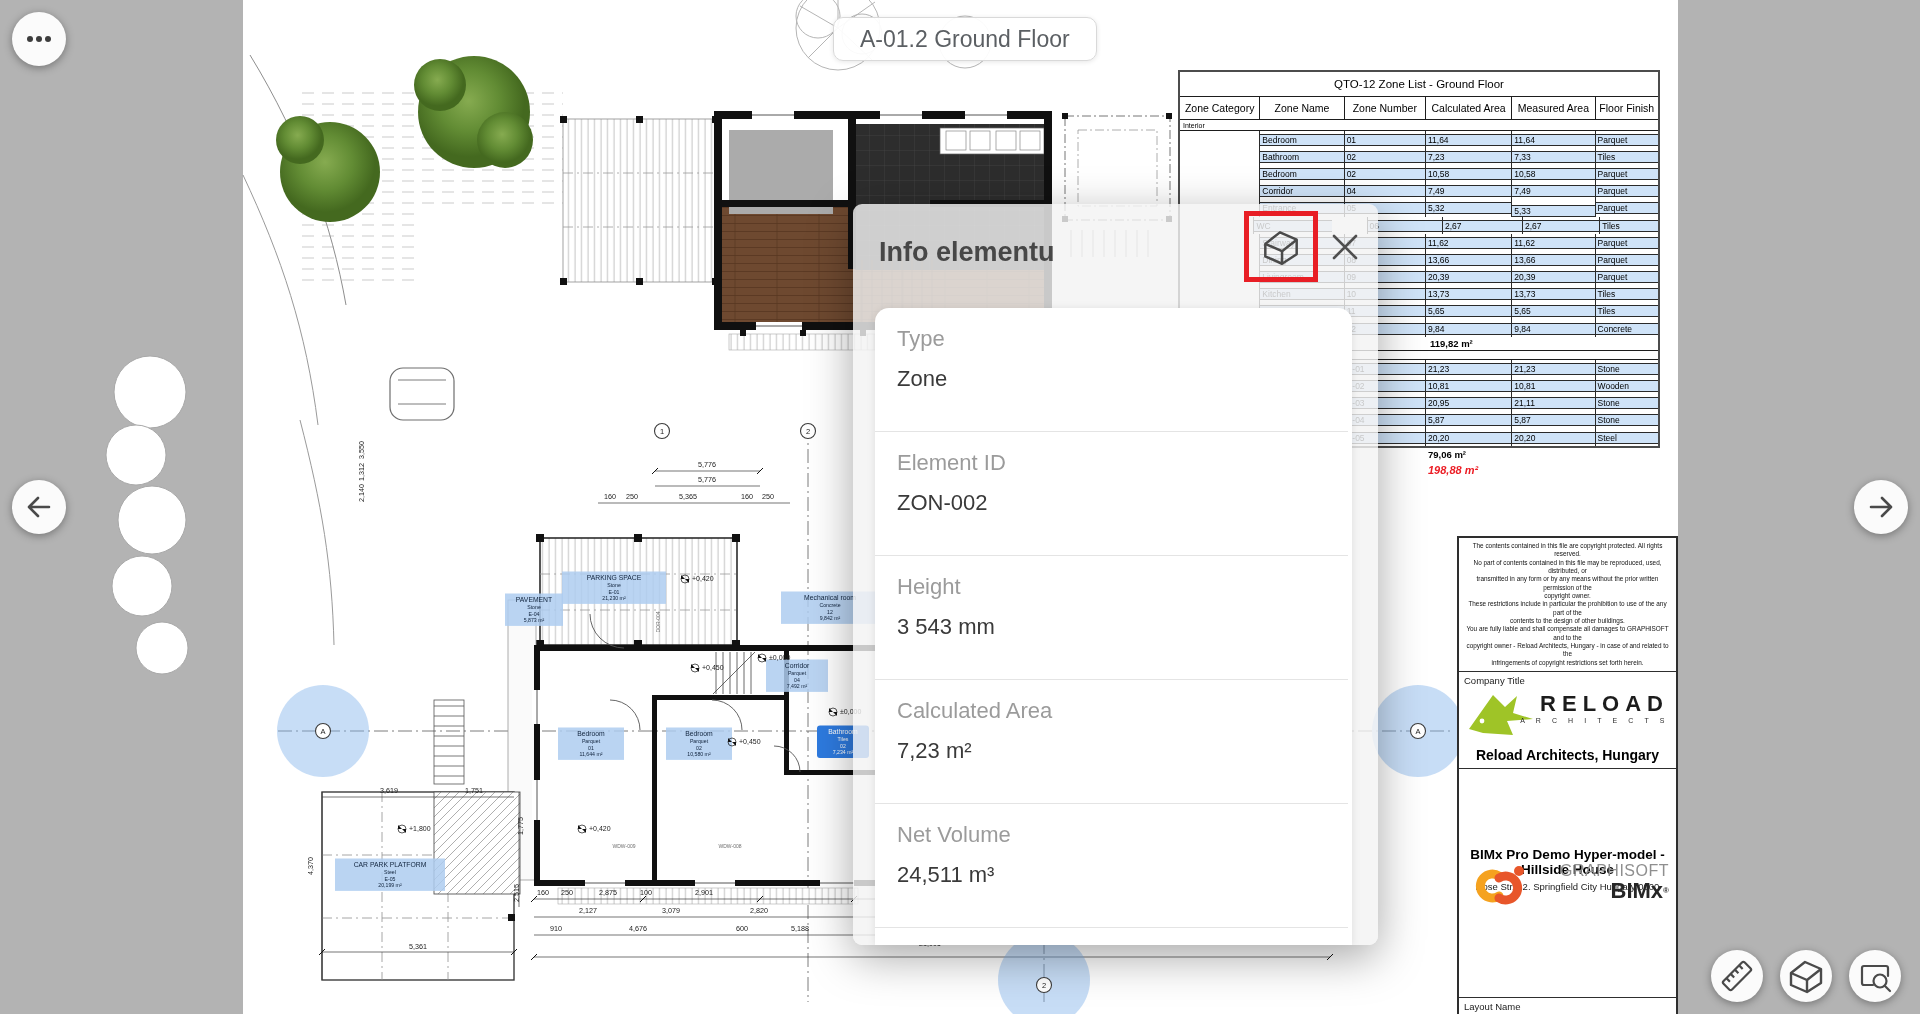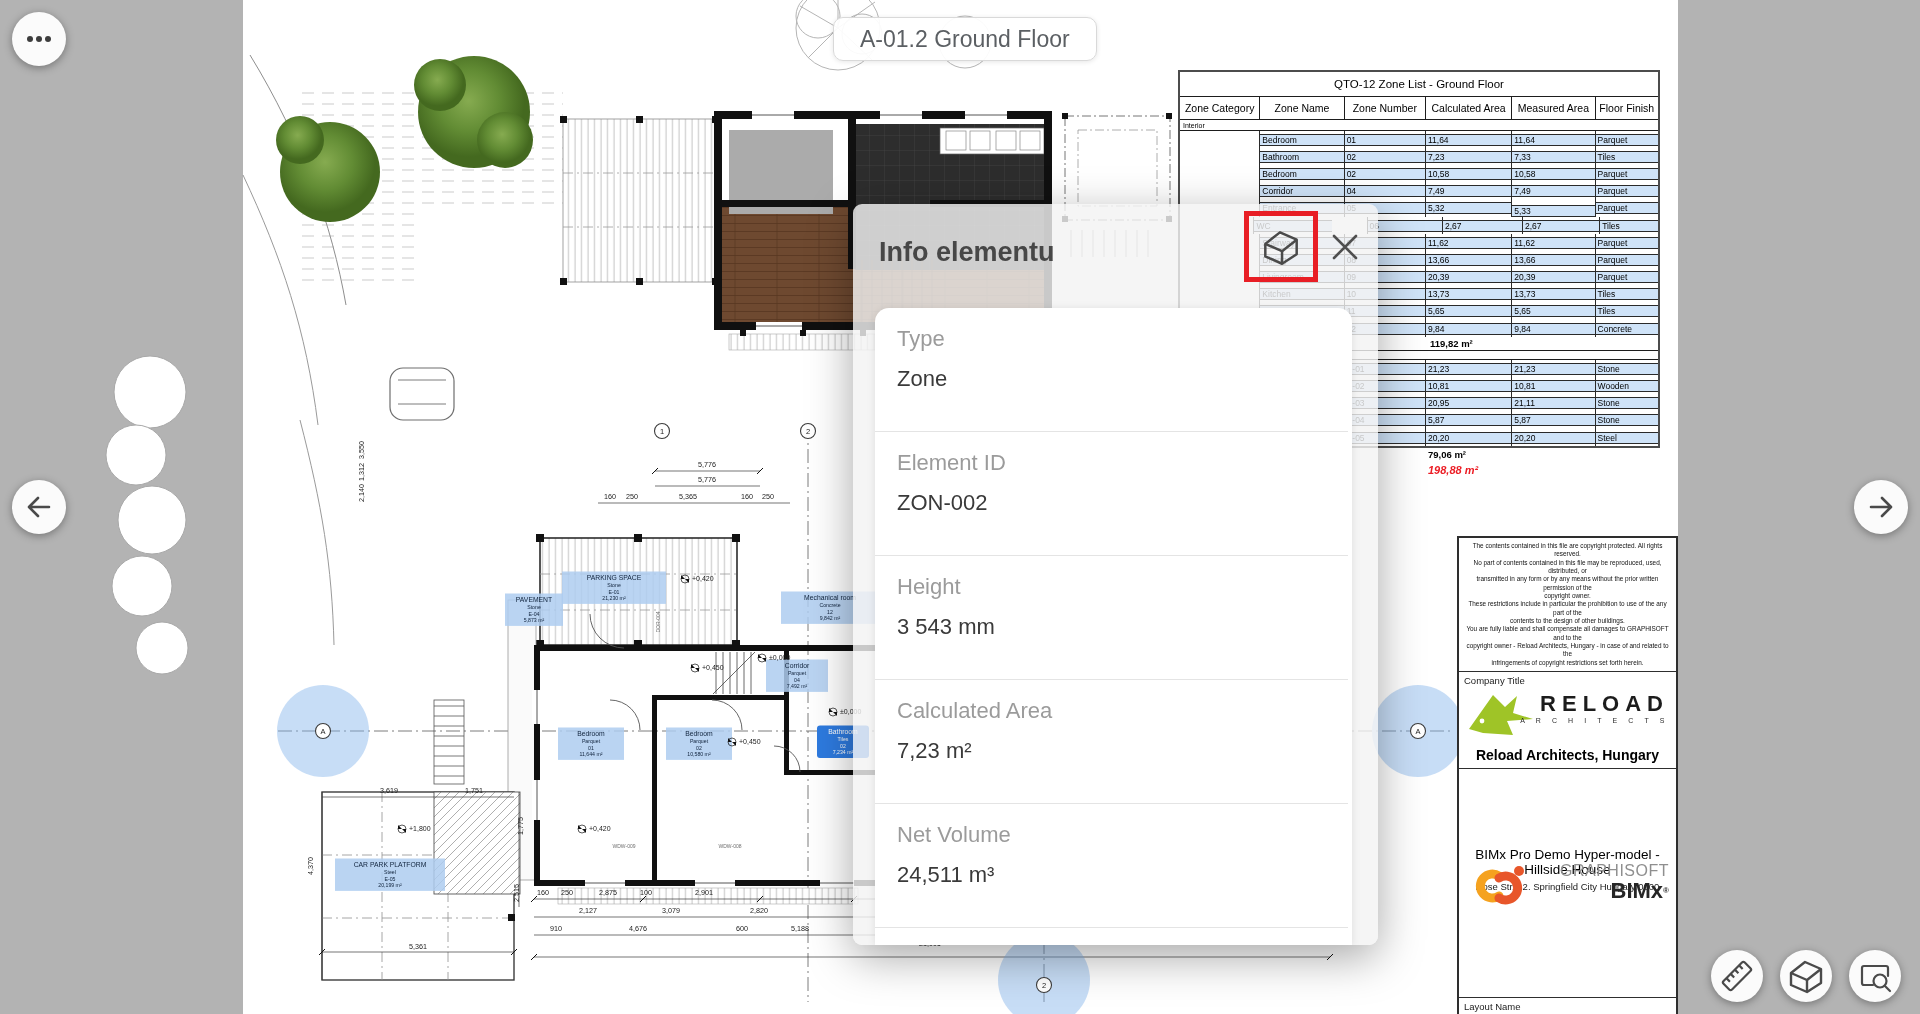--- a/index.html
+++ b/index.html
@@ -83,21 +83,21 @@
   .reload-sub { font-size:7px; letter-spacing:4.6px; color:#2b2b2b; margin-top:2px; }
   .tb-companyname { position:absolute; left:0; right:0; bottom:5px;
     text-align:center; font-size:14px; font-weight:bold; }
   .tb-brand { height:151px; }
   .brand-row { position:absolute; left:10px; top:13px; width:200px; height:60px; }
   .brand-text { position:absolute; right:0; top:2px; text-align:right; }
   .brand-top { font-size:16px; color:#8f8f8f; letter-spacing:.5px; }
   .brand-bottom { font-size:22px; font-weight:bold; color:#262626;
     line-height:22px; }
   .brand-reg { font-size:8px; vertical-align:top; }
-  .proj-1,.proj-2 { text-align:center; font-size:13.5px; font-weight:normal; }
+  .proj-1,.proj-2 { text-align:center; font-size:13.5px; font-weight:bold; }
   .proj-1 { margin-top:78px; }
   .proj-addr { text-align:center; font-size:9.5px; margin-top:4px; color:#1a1a1a; }
   .tb-field { height:42px; }
   .tb-value { text-align:center; font-size:16px; font-weight:bold; margin-top:2px; }
 </style>
 </head>
 <body>
 
 <div id="stage">
 

